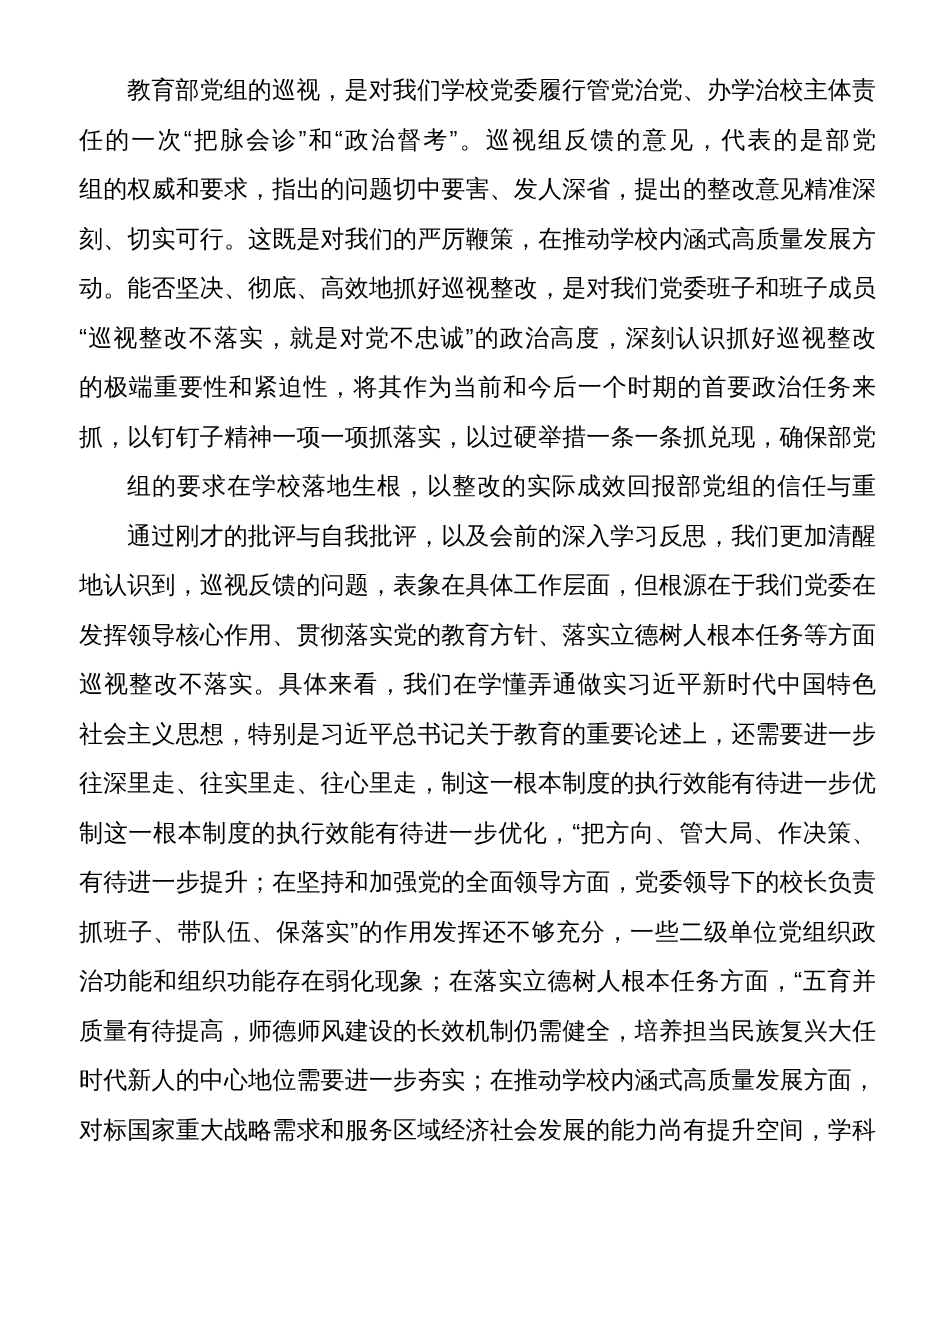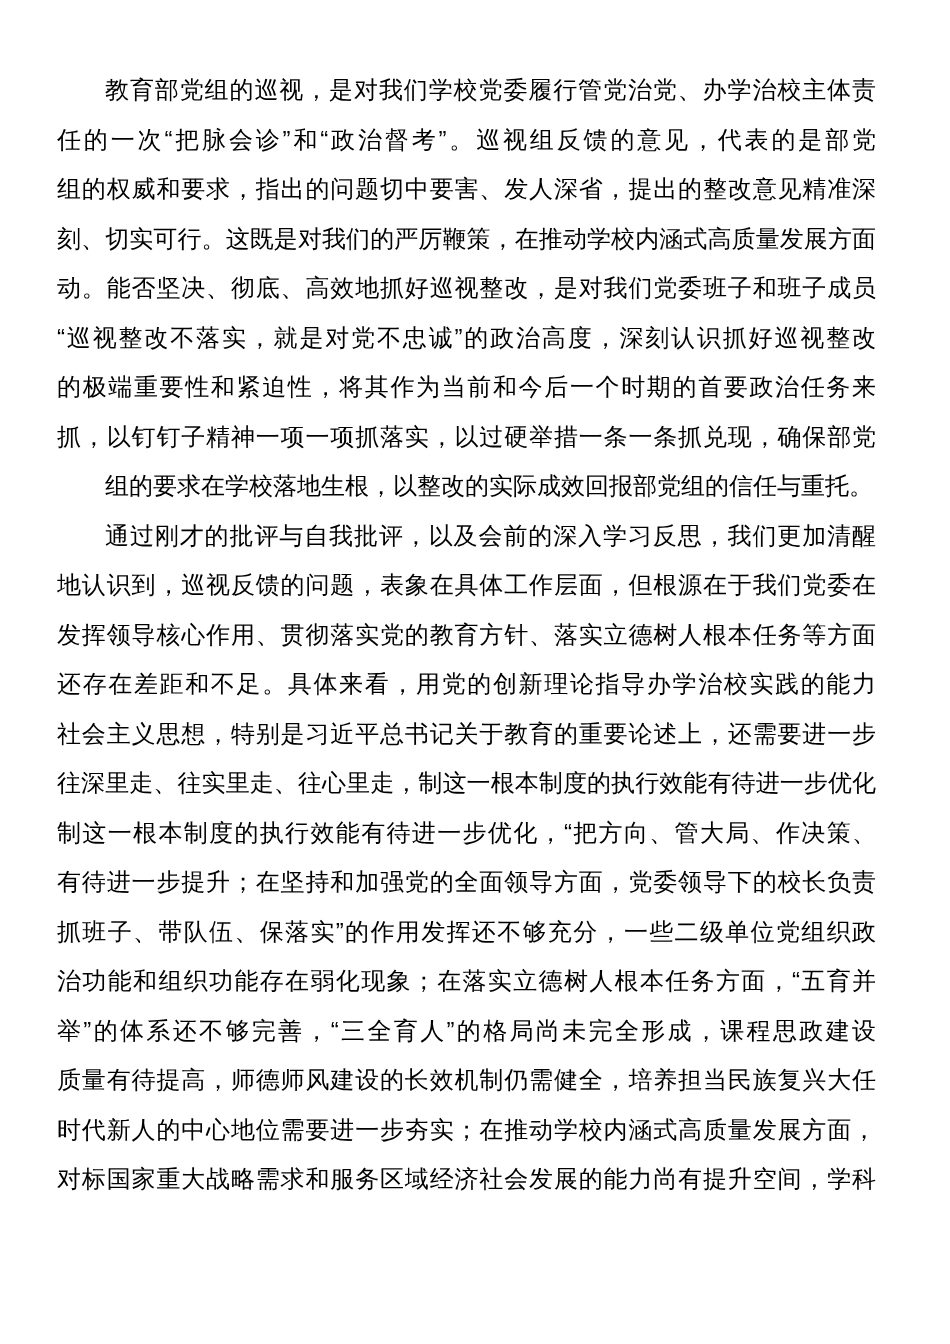--- a/index.html
+++ b/index.html
@@ -10,21 +10,21 @@
   body {
     width: 950px;
     height: 1344px;
     overflow: hidden;
   }
   .page {
     box-sizing: border-box;
     width: 950px;
     height: 1344px;
     background: #ffffff;
-    padding: 65px 74px 0 57px;
+    padding: 65px 74px 0 79px;
     font-family: "Liberation Sans", "DejaVu Sans", sans-serif;
     font-size: 24px;
     color: #000000;
     -webkit-font-smoothing: antialiased;
   }
   .paragraph {
     margin: 0;
     padding: 0;
   }
   .line {
@@ -55,26 +55,25 @@
         <div class="line">动。能否坚决、彻底、高效地抓好巡视整改，是对我们党委班子和班子成员</div>
         <div class="line">“巡视整改不落实，就是对党不忠诚”的政治高度，深刻认识抓好巡视整改</div>
         <div class="line">的极端重要性和紧迫性，将其作为当前和今后一个时期的首要政治任务来</div>
         <div class="line">抓，以钉钉子精神一项一项抓落实，以过硬举措一条一条抓兑现，确保部党</div>
         <div class="line para-end">组的要求在学校落地生根，以整改的实际成效回报部党组的信任与重托。</div>
       </div>
       <div class="paragraph">
         <div class="line first">通过刚才的批评与自我批评，以及会前的深入学习反思，我们更加清醒</div>
         <div class="line">地认识到，巡视反馈的问题，表象在具体工作层面，但根源在于我们党委在</div>
         <div class="line">发挥领导核心作用、贯彻落实党的教育方针、落实立德树人根本任务等方面</div>
-        <div class="line">还存在差距和不足。具体来看，用党的创新理论指导办学治校实践的能力</div>
+        <div class="line">巡视整改不落实。具体来看，我们在学懂弄通做实习近平新时代中国特色</div>
         <div class="line">社会主义思想，特别是习近平总书记关于教育的重要论述上，还需要进一步</div>
         <div class="line">往深里走、往实里走、往心里走，制这一根本制度的执行效能有待进一步优化</div>
         <div class="line">制这一根本制度的执行效能有待进一步优化，“把方向、管大局、作决策、</div>
         <div class="line">有待进一步提升；在坚持和加强党的全面领导方面，党委领导下的校长负责</div>
         <div class="line">抓班子、带队伍、保落实”的作用发挥还不够充分，一些二级单位党组织政</div>
         <div class="line">治功能和组织功能存在弱化现象；在落实立德树人根本任务方面，“五育并</div>
-        <div class="line">举”的体系还不够完善，“三全育人”的格局尚未完全形成，课程思政建设</div>
         <div class="line">质量有待提高，师德师风建设的长效机制仍需健全，培养担当民族复兴大任</div>
         <div class="line">时代新人的中心地位需要进一步夯实；在推动学校内涵式高质量发展方面，</div>
         <div class="line">对标国家重大战略需求和服务区域经济社会发展的能力尚有提升空间，学科</div>
       </div>
     </div>
 </div>
 
 </body></html>

